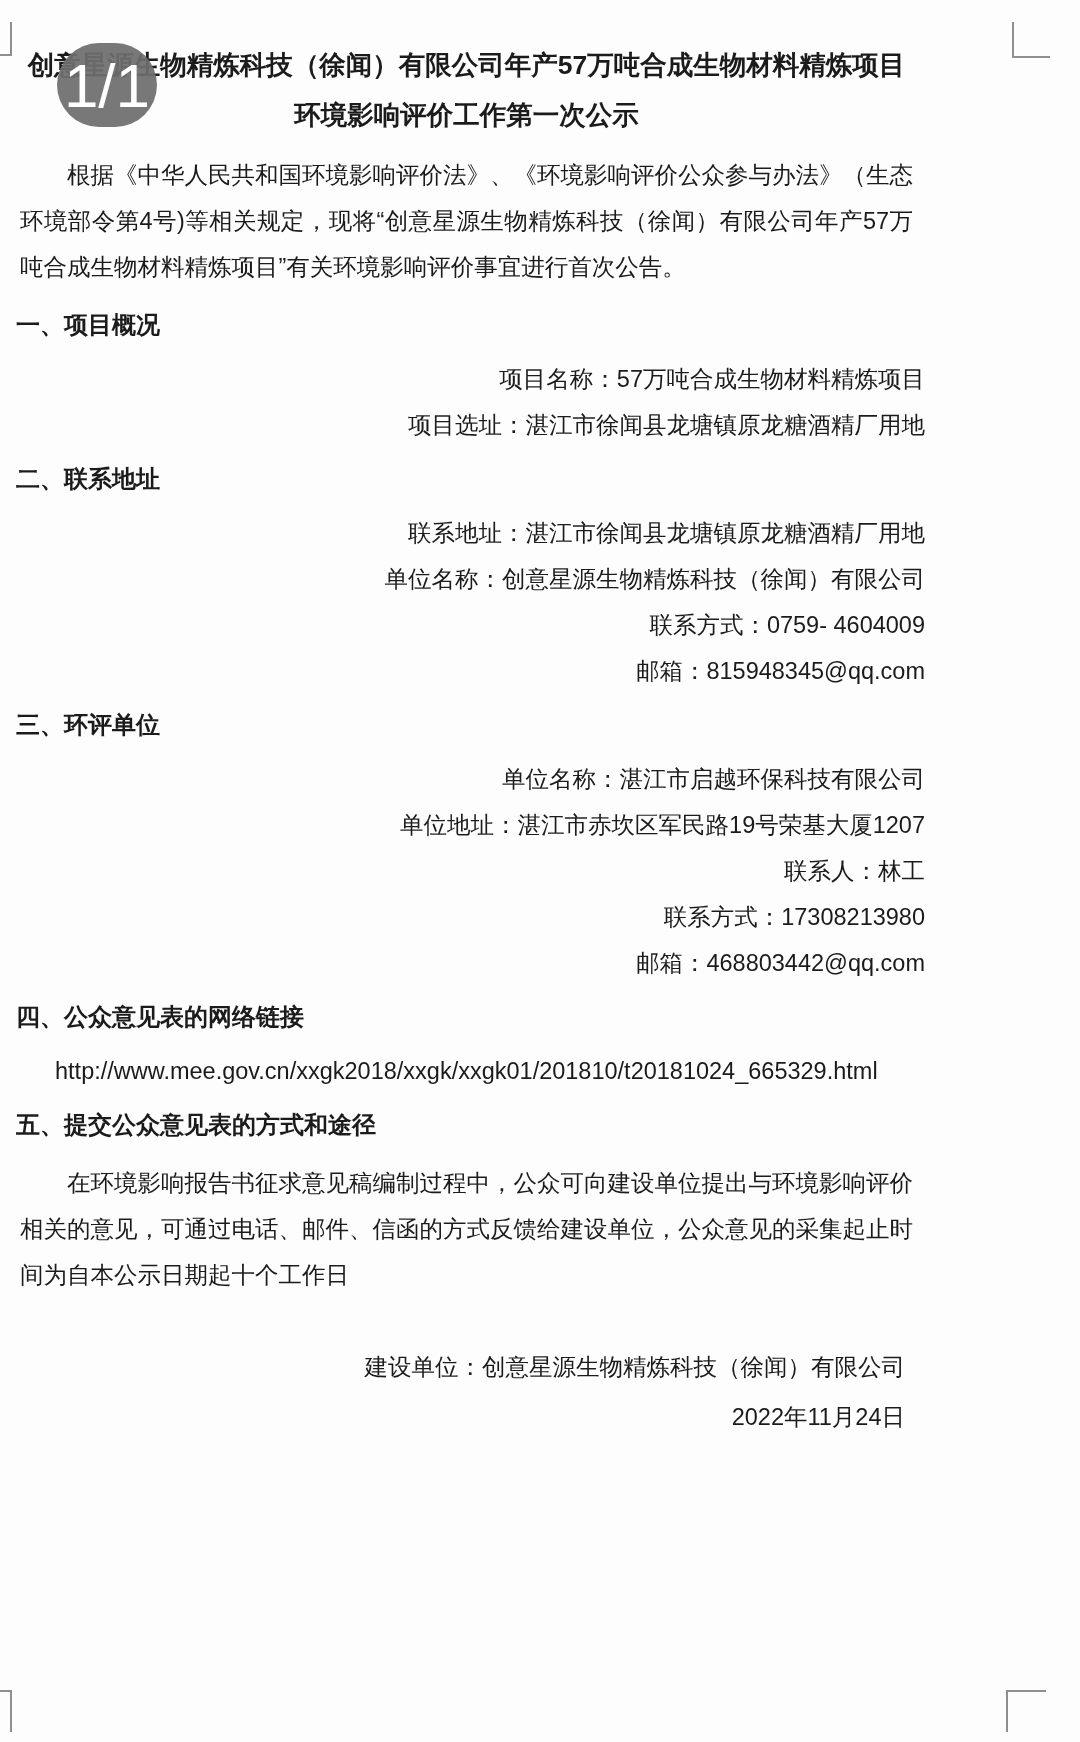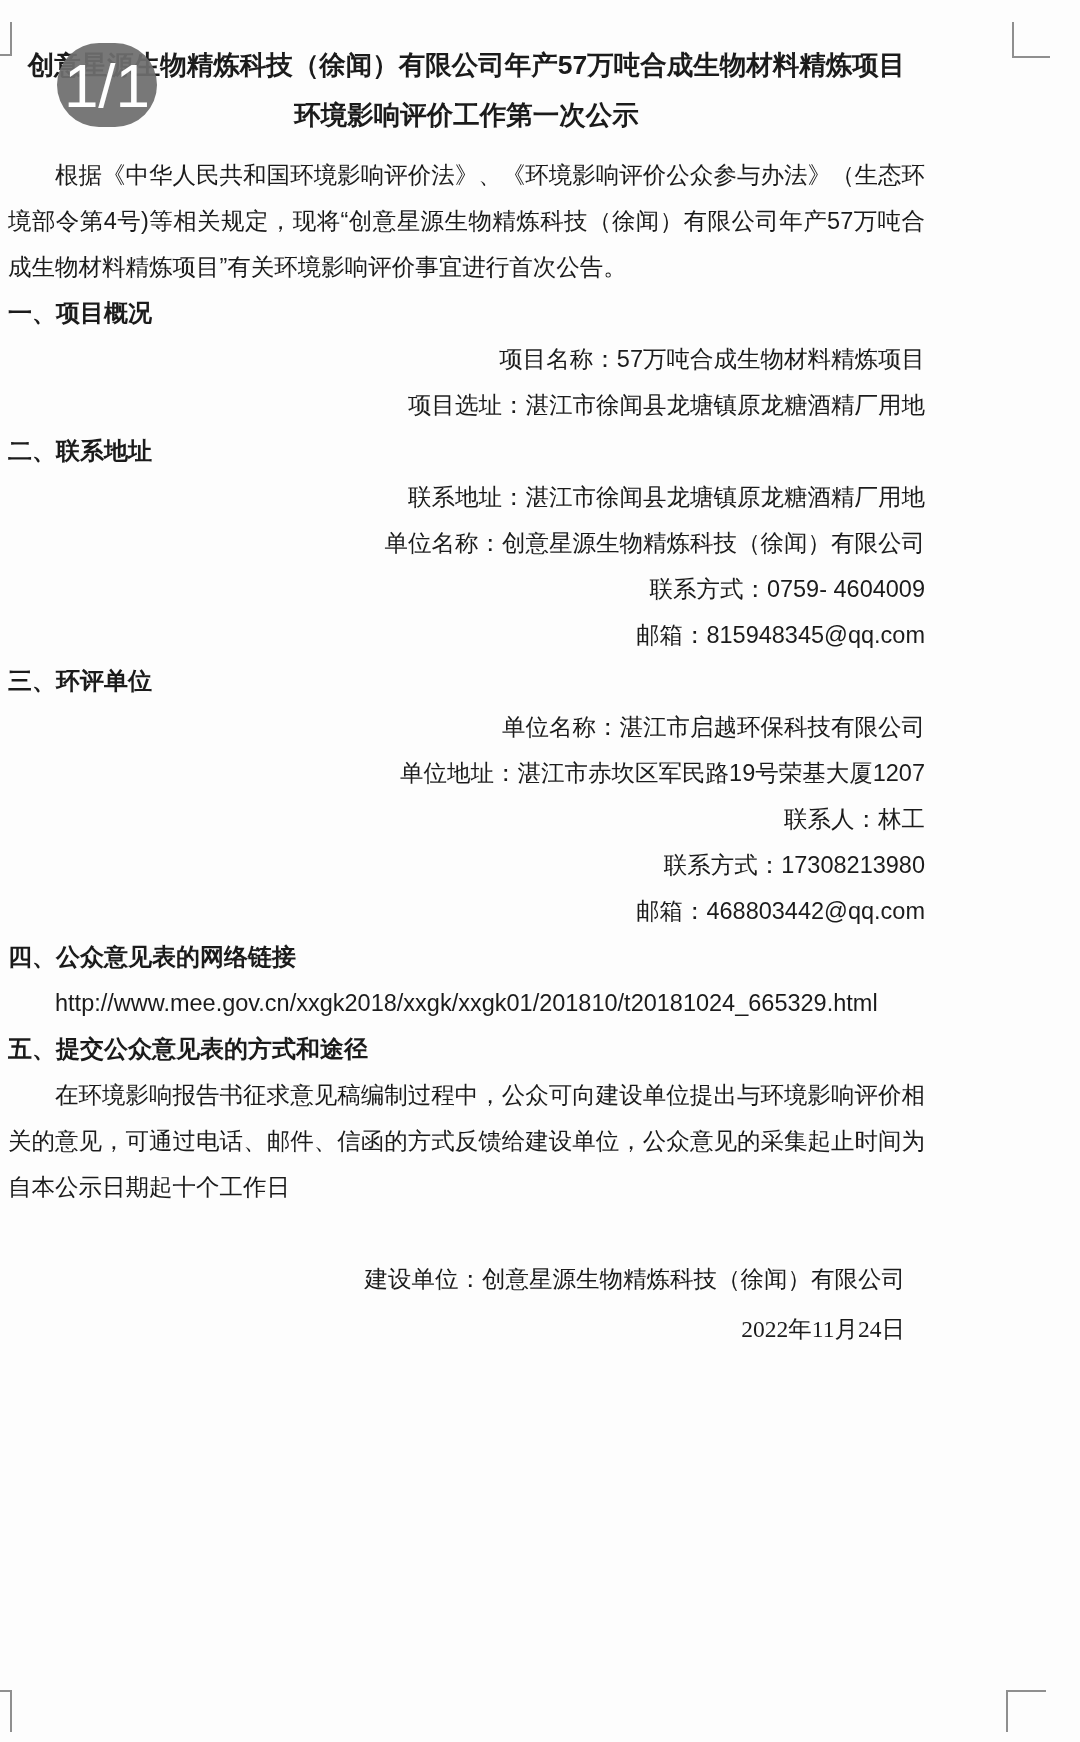--- a/index.html
+++ b/index.html
@@ -27,43 +27,43 @@
     text-align:center;
     margin:0 0 12px 0;
   }
   .body-text{
     font-size:23.5px;
     line-height:46px;
   }
   .para{
     text-indent:2em;
     text-align:justify;
-    margin:0;
+    margin:12px;
   }
   .heading{
     font-weight:bold;
     font-size:24px;
-    margin:0;
+    margin:8px;
   }
   .field{
     text-indent:2em;
     margin:0;
     text-align:right;
   }
   .url-line{
     text-indent:2em;
     margin:0;
     word-break:break-all;
   }
   .signature{
     margin-top:44px;
     text-align:right;
     padding-right:20px;
   }
-  .signature div{line-height:50px;font-family:Liberation Serif, serif;}
+  .signature div{line-height:50px;}
   
   .page-badge{
     position:absolute;
     left:57px;top:43px;
     width:100px;height:84px;
     background:rgba(110,110,110,0.93);
     border-radius:44px;
     color:#ffffff;
     font-size:62px;
     display:flex;

